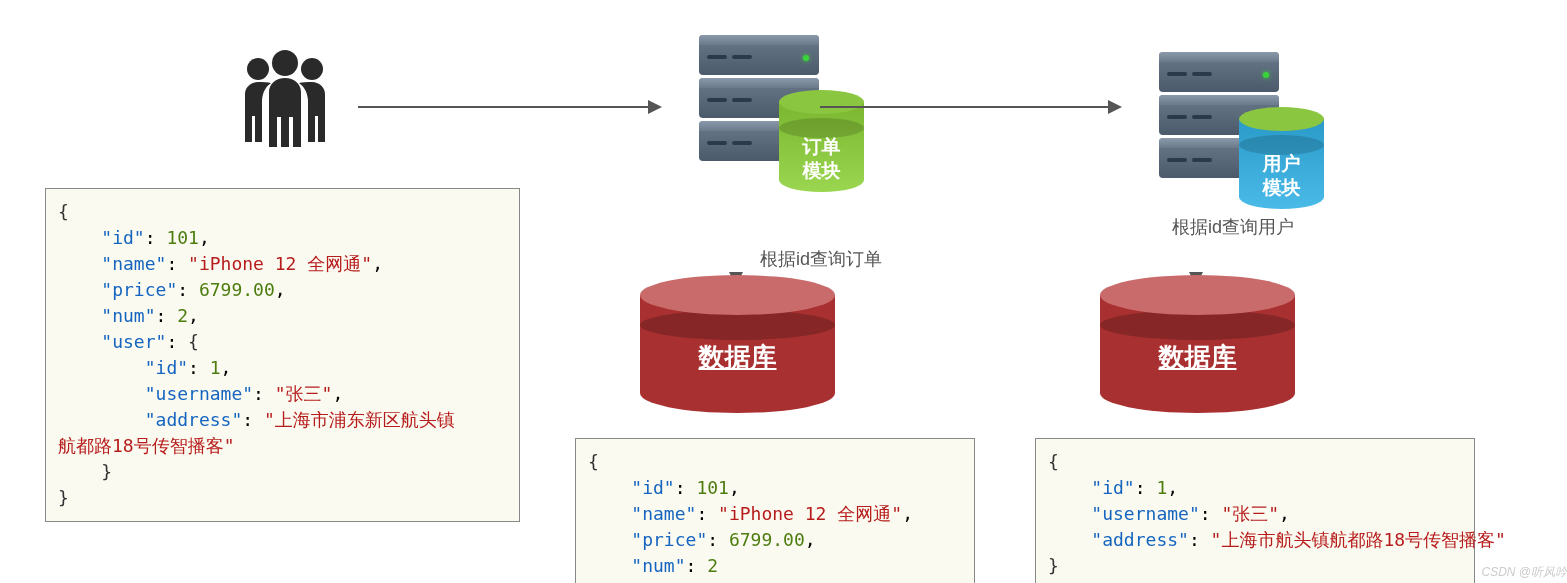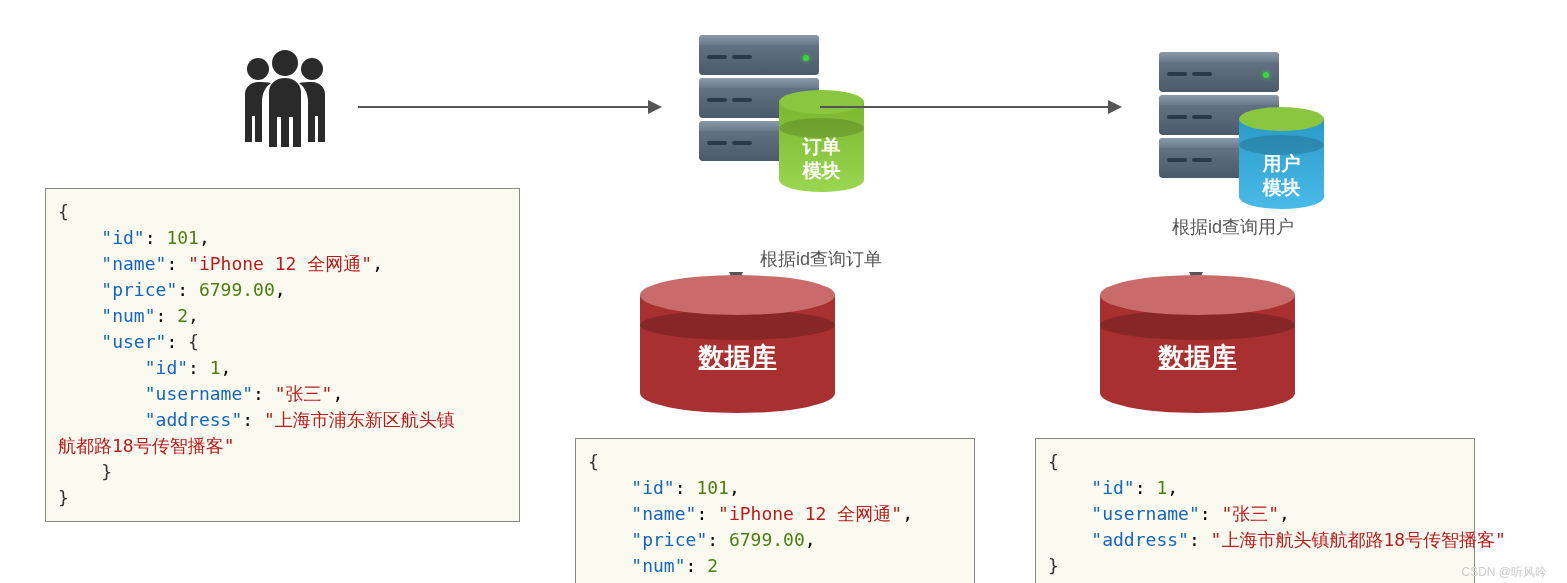--- a/index.html
+++ b/index.html
@@ -66,21 +66,21 @@
     .json-box { position: absolute; background: #fafaf0; border: 1px solid #888; padding: 10px 12px; font-family: Consolas, Monaco, monospace; font-size: 18px; line-height: 26px; white-space: pre; }
     .json1 { left: 45px; top: 188px; width: 475px; }
     .json2 { left: 575px; top: 438px; width: 400px; }
     .json3 { left: 1035px; top: 438px; width: 440px; }
     
     .j-key { color: #1565c0; }
     .j-str { color: #b71c1c; }
     .j-num { color: #4d7c0f; }
     .j-brace { color: #333; }
     
-    .watermark { position: absolute; right: 20px; bottom: 2px; font-size: 12px; color: #ccc; }
+    .watermark { position: absolute; right: 0; bottom: 2px; font-size: 12px; color: #ccc; font-style: italic; }
   </style>
 </head>
 <body>
 
 <div class="diagram">
 
   <div class="users-icon">
     <svg class="users-svg" viewBox="0 0 120 115">
       <g fill="#2a2a2a">
         <circle cx="60" cy="18" r="13"></circle>

